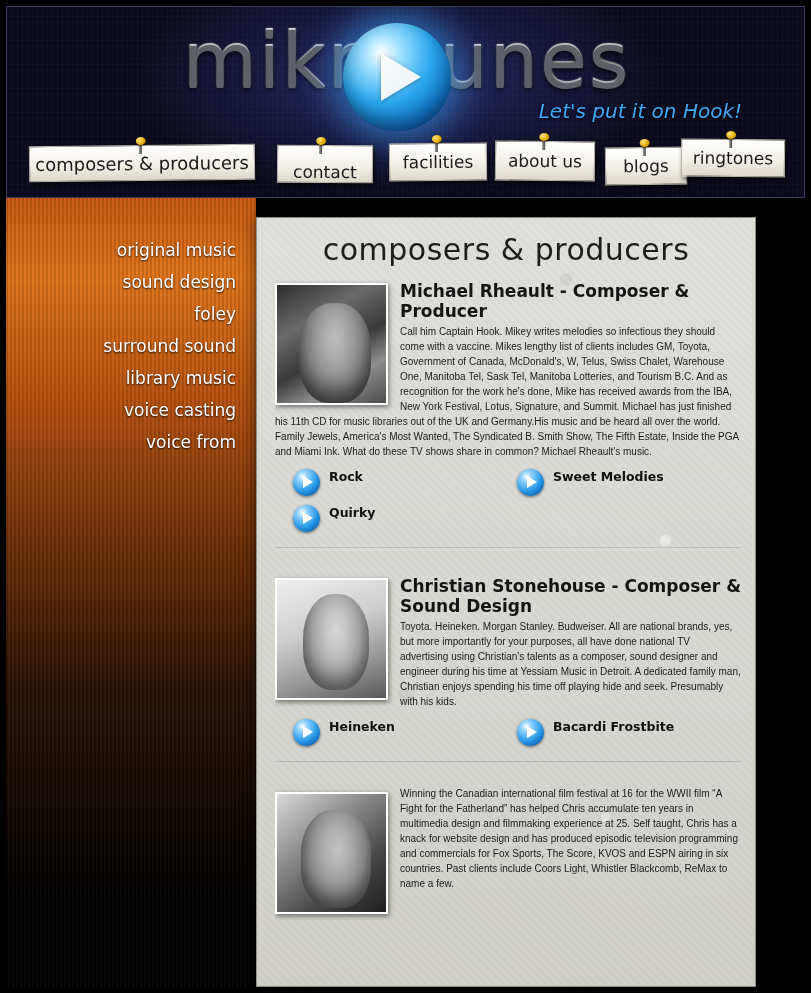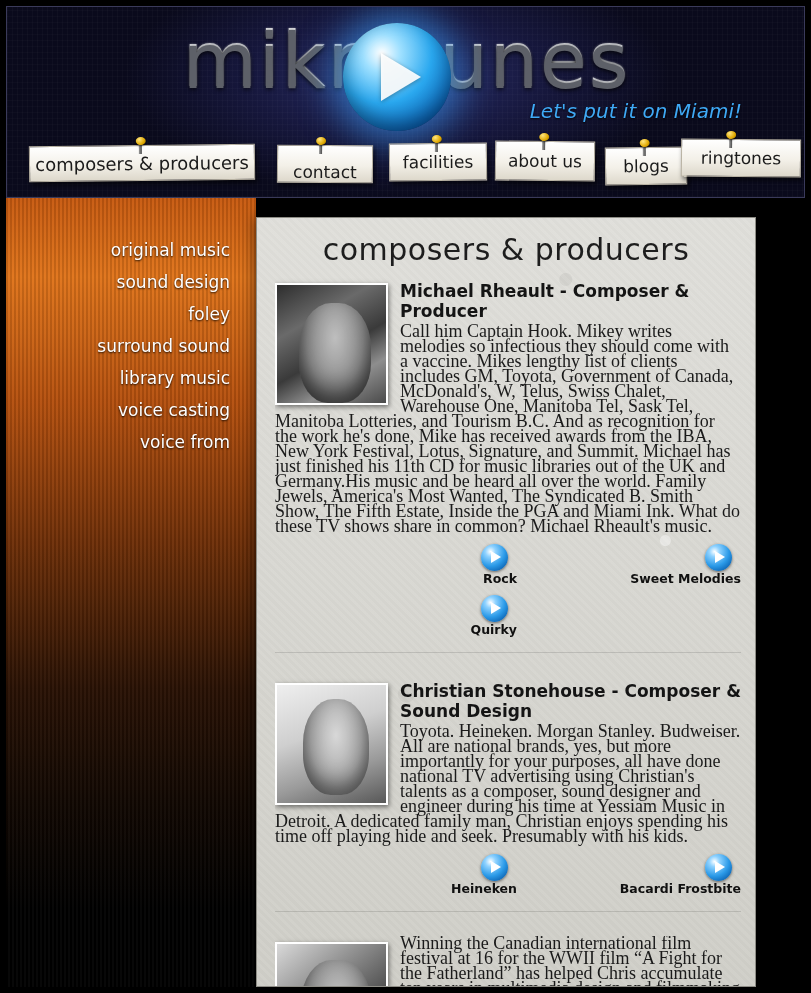--- a/index.html
+++ b/index.html
@@ -132,21 +132,21 @@
   .nav-0 { left: 22px;  top: 12px; width: 226px; height: 36px; transform: rotate(-0.6deg); font-size: 18px; }
   .nav-0 .pin { left: 106px; }
   .nav-1 { left: 270px; top: 12px; width: 96px;  height: 38px; transform: rotate(0.4deg); align-items: flex-end; }
   .nav-1 .pin { left: 38px; }
   .nav-2 { left: 382px; top: 10px; width: 98px;  height: 38px; transform: rotate(-0.5deg); }
   .nav-2 .pin { left: 42px; }
   .nav-3 { left: 488px; top: 8px;  width: 100px; height: 40px; transform: rotate(0.6deg); }
   .nav-3 .pin { left: 43px; }
   .nav-4 { left: 598px; top: 14px; width: 82px;  height: 38px; transform: rotate(-0.8deg); }
   .nav-4 .pin { left: 34px; }
-  .nav-5 { left: 674px; top: 6px;  width: 120px; height: 38px; transform: rotate(0.5deg); }
+  .nav-5 { left: 674px; top: 6px;  width: 104px; height: 38px; transform: rotate(0.5deg); }
   .nav-5 .pin { left: 44px; }
 
   
   .body {
     position: absolute;
     left: 6px; top: 198px;
     width: 799px; height: 789px;
     background: #000;
     overflow: hidden;
   }
@@ -170,21 +170,21 @@
     right: 18px; top: 36px;
     width: 214px;
     text-align: right;
     z-index: 3;
   }
   .submenu-item {
     font-family: "DejaVu Sans", sans-serif;
     font-size: 17px;
     color: #ffffff;
     text-shadow: 0 1px 2px rgba(0,0,0,0.85);
-    padding: 6px 8px;
+    padding: 6px 2px;
     cursor: pointer;
   }
 
   
   .content {
     position: absolute;
     left: 250px; top: 19px;
     width: 500px; height: 770px;
     background:
       linear-gradient(180deg, rgba(255,255,255,0.35), rgba(210,210,205,0.25)),
@@ -255,39 +255,38 @@
     box-shadow: inset 0 -12px 20px rgba(0,0,0,0.45);
   }
   .bio-name {
     font-family: "DejaVu Sans", sans-serif;
     font-size: 17px;
     font-weight: bold;
     color: #141414;
     margin: 4px 0 3px 0;
   }
   .bio-text {
-    font-family: Liberation Serif, serif;
-    font-size: 18px;
+    font-family: Liberation Sans, sans-serif;
+    font-size: 10px;
     line-height: 15px;
     color: #1a1a1a;
     text-align: left;
   }
   .tracks {
     clear: both;
     display: flex;
     flex-wrap: wrap;
     padding: 10px 0 0 18px;
   }
   .track {
     width: 50%;
     display: flex;
-    align-items: flex-end;
+    align-items: flex-start;
     margin-bottom: 9px;
     cursor: pointer;
-    flex-direction: column;
   }
   .play-btn {
     width: 27px; height: 27px;
     border-radius: 50%;
     background: radial-gradient(circle at 35% 28%, #ffffff 0%, #8fd2ff 20%, #2b9ae8 55%, #0a5fae 85%, #073f74 100%);
     box-shadow: 0 1px 3px rgba(0,0,0,0.55);
     position: relative;
     margin-right: 9px;
     flex: none;
   }
@@ -319,21 +318,21 @@
   }
 </style>
 </head>
 <body>
 
 <div class="page">
 
   <div class="header">
     <div class="logo">mikrotunes</div>
     <div class="logo-sphere"></div>
-    <div class="tagline">Let's put it on Miami!</div>
+    <div class="tagline">Let's put it on Hook!</div>
 
     <div class="topnav">
       <div class="navtab nav-0">
         <span class="pin"></span>
         <span>composers &amp; producers</span>
       </div>
       <div class="navtab nav-1">
         <span class="pin"></span>
         <span>contact</span>
       </div>

